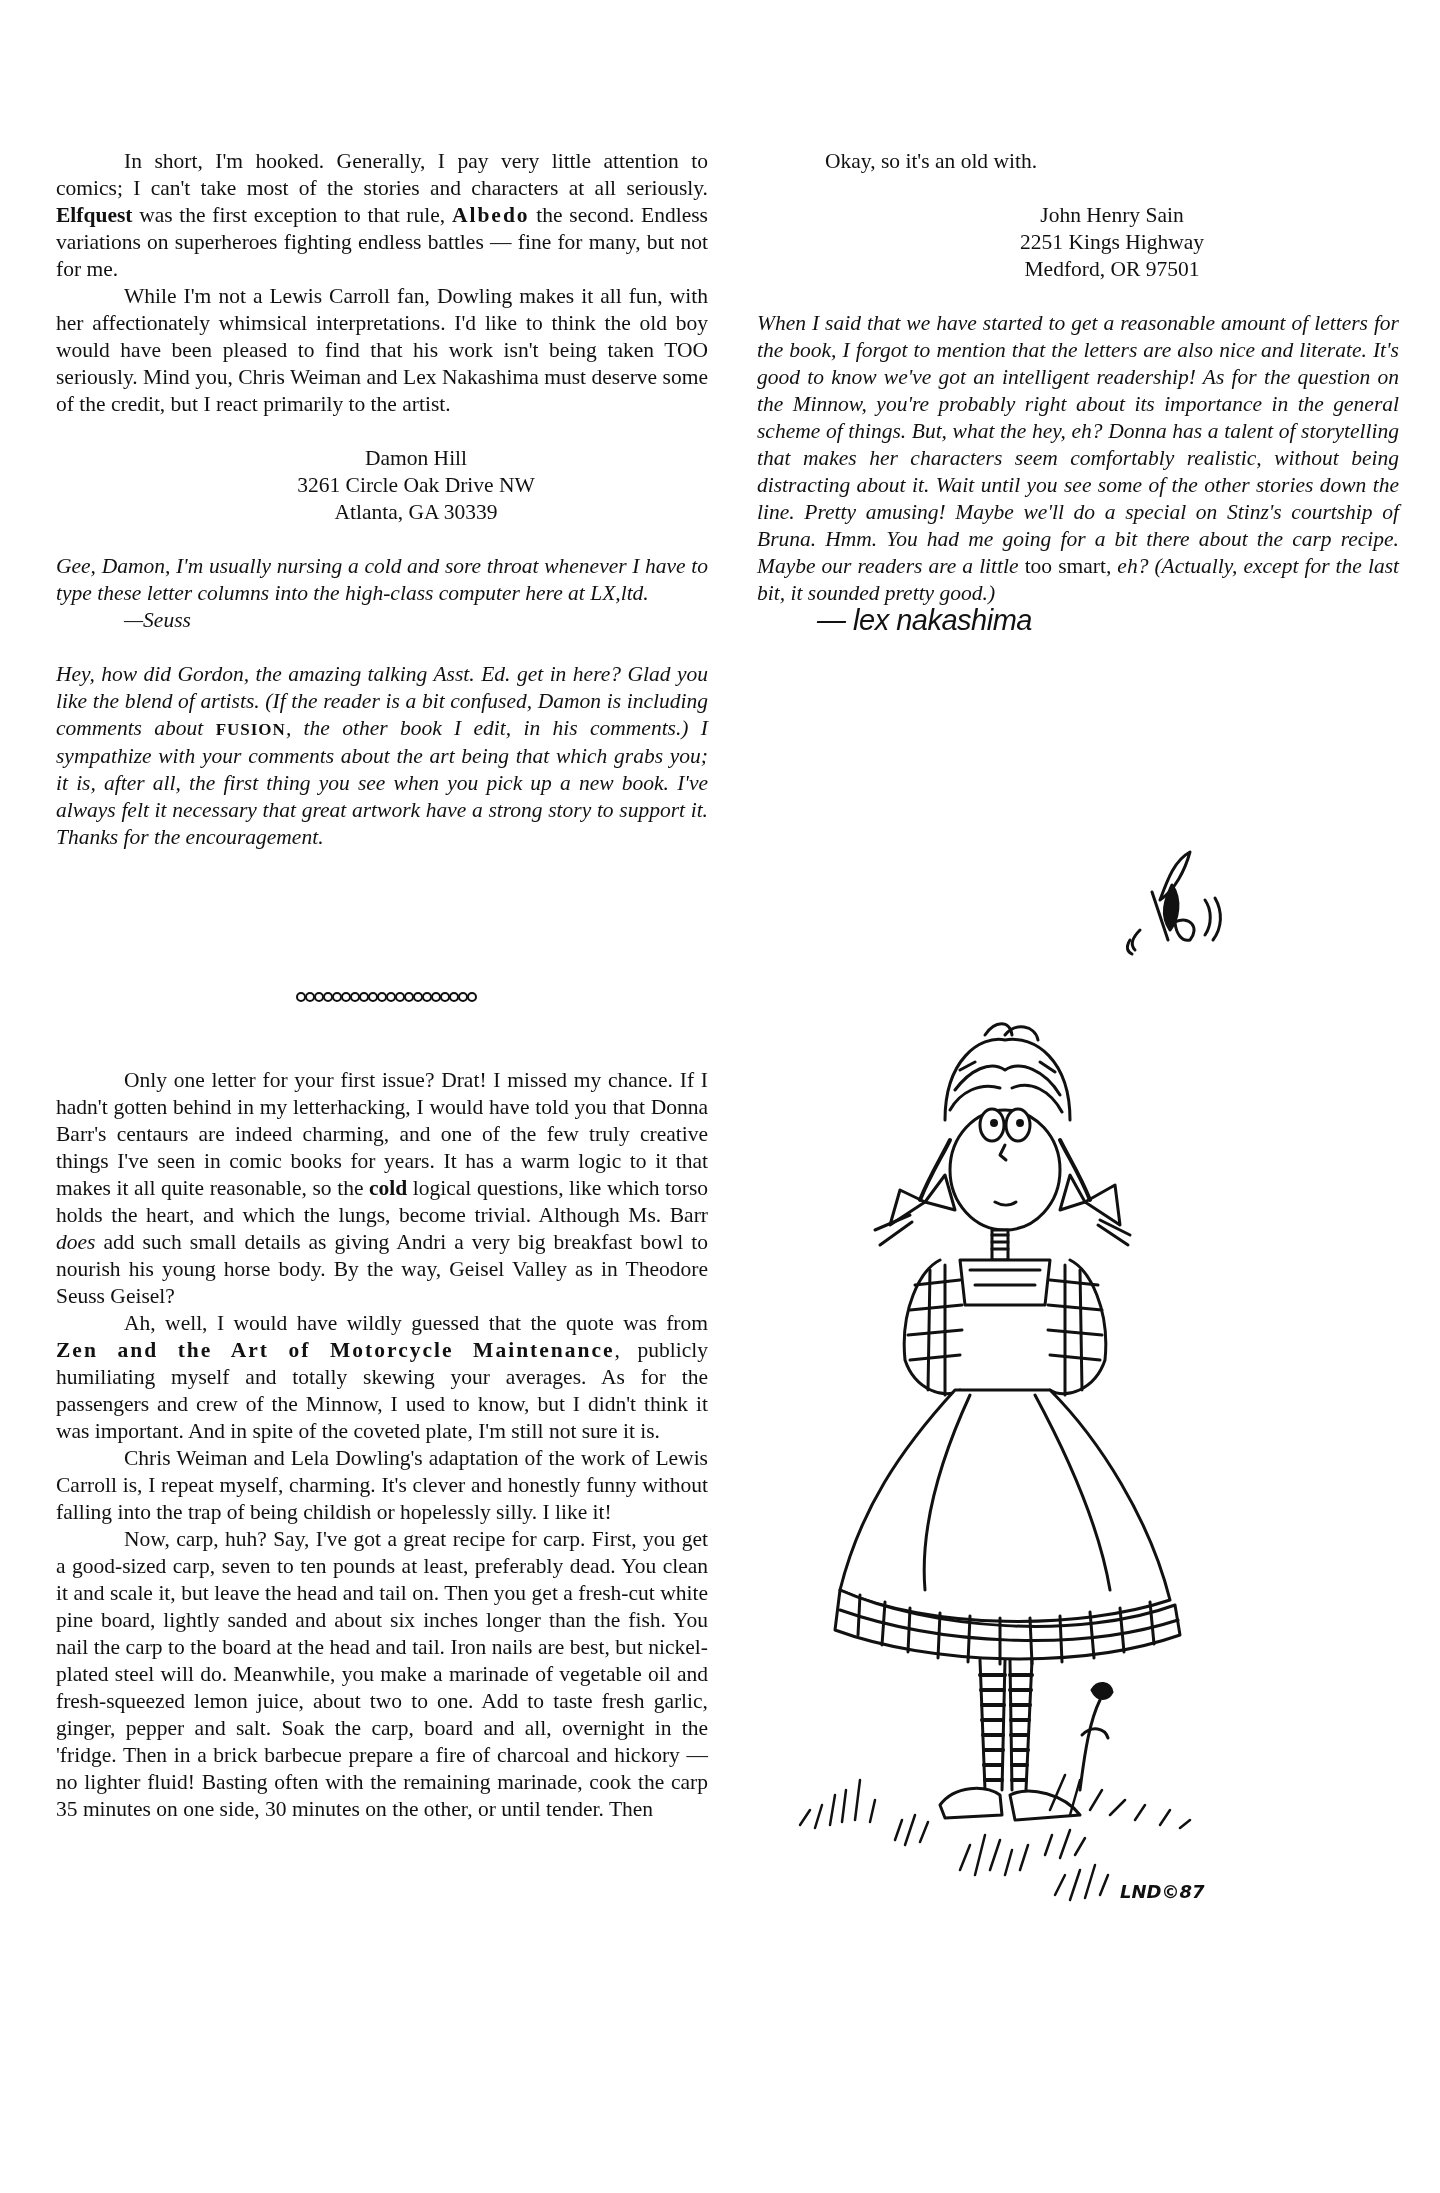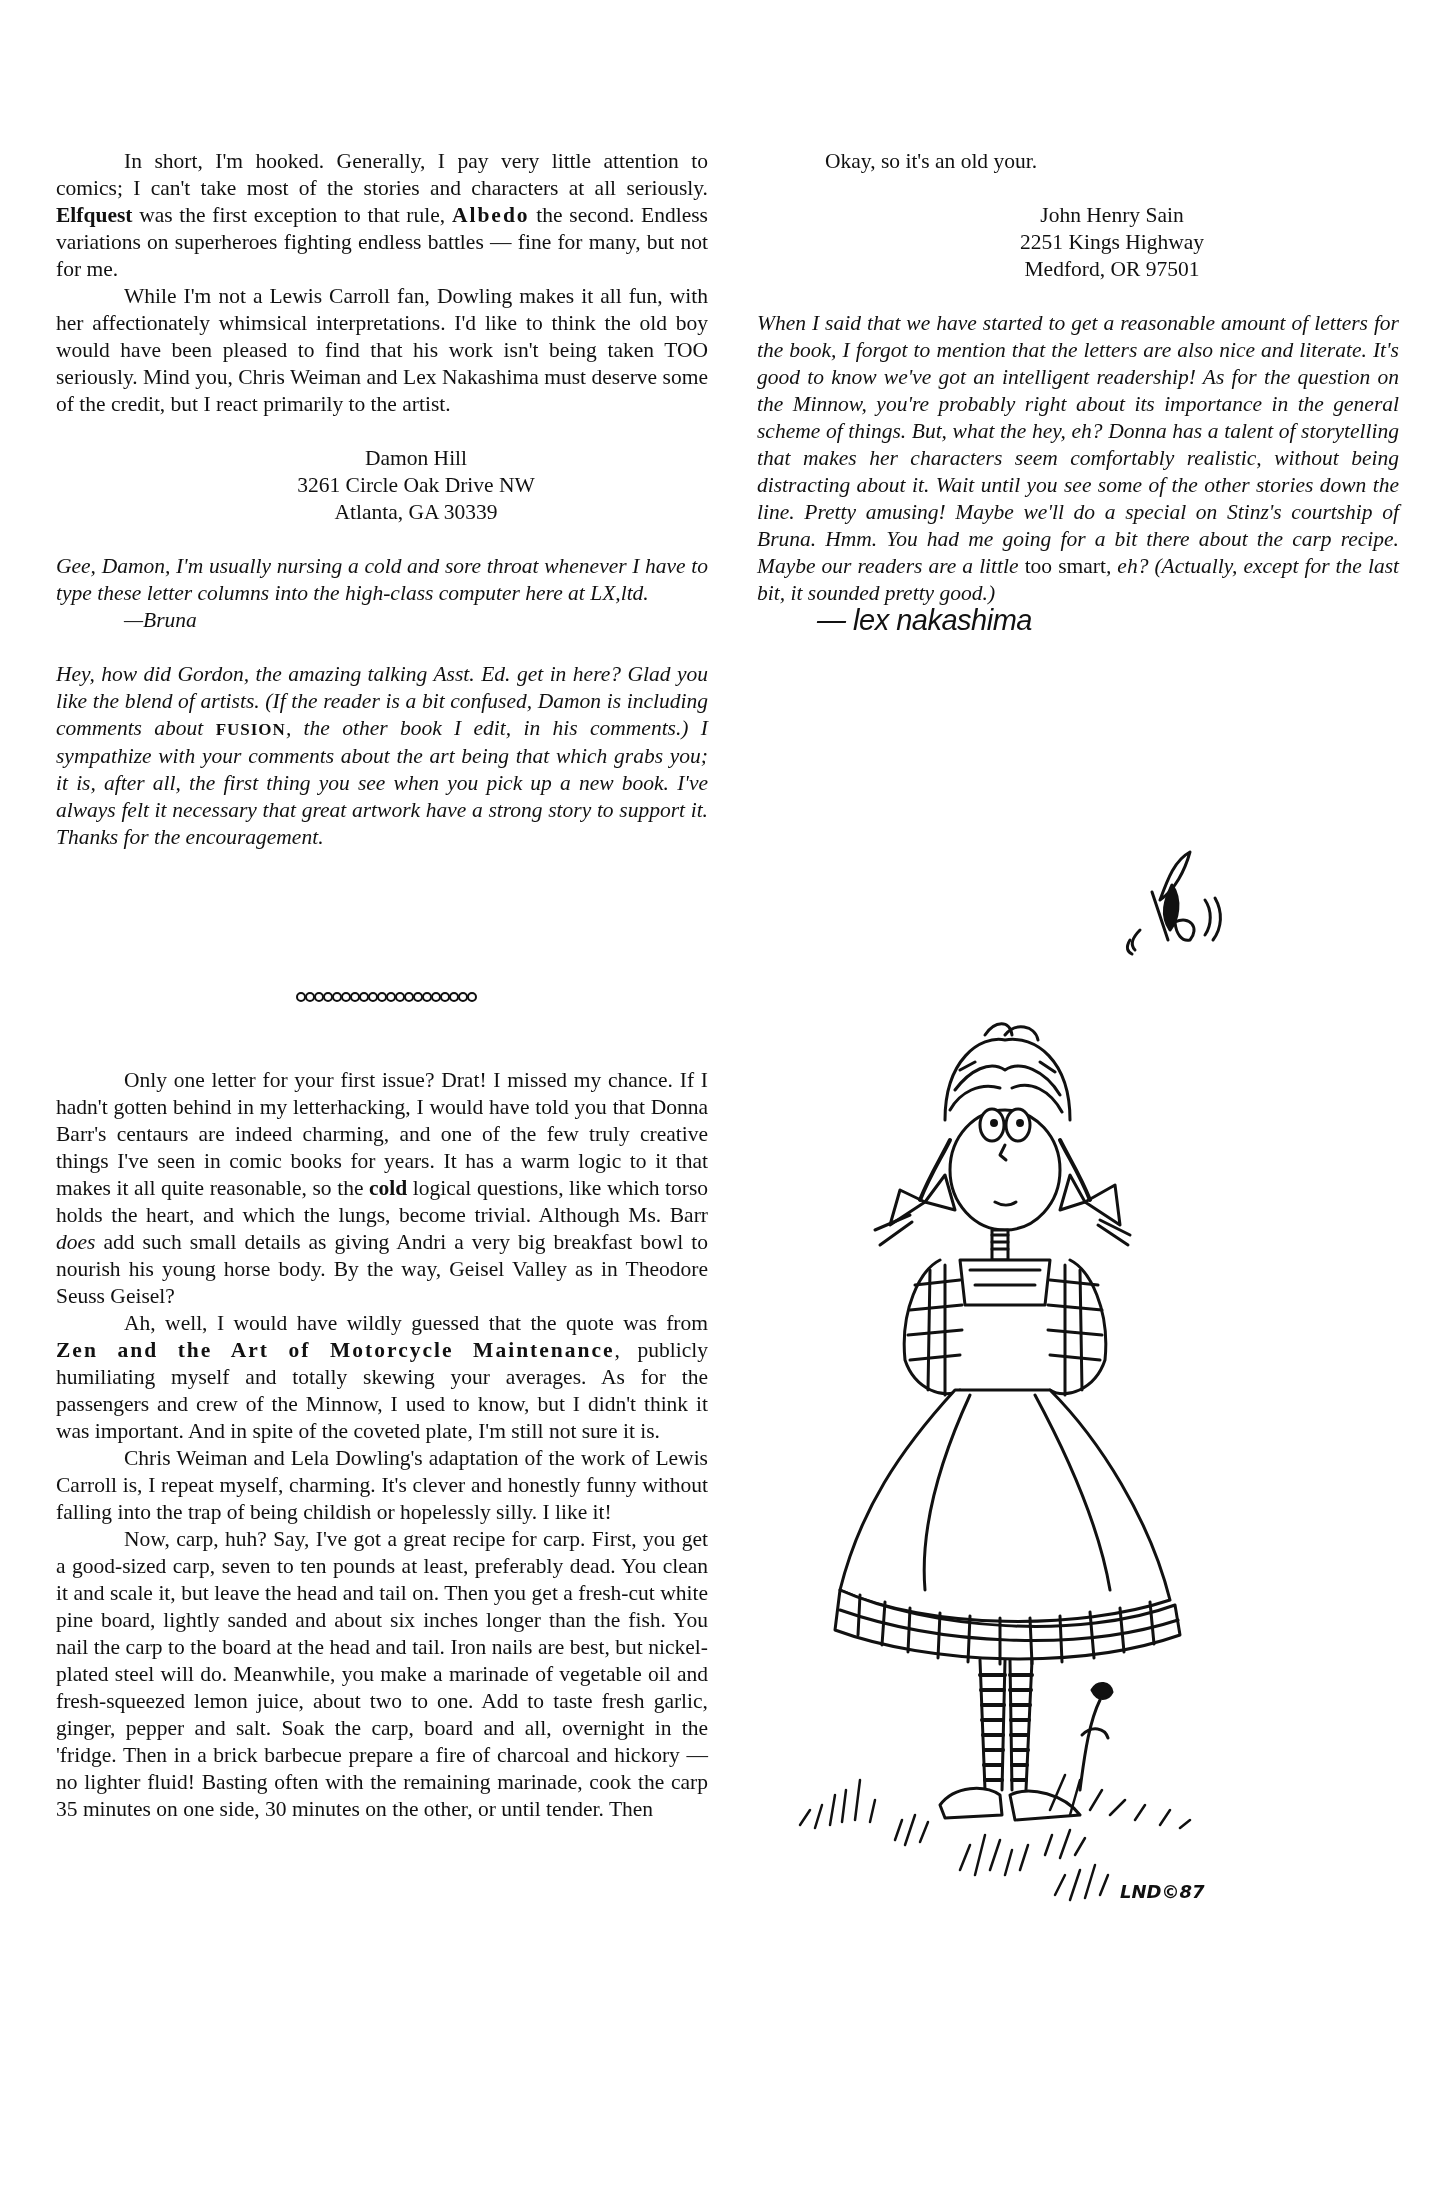--- a/index.html
+++ b/index.html
@@ -74,21 +74,21 @@
 
   <div class="addr">
     <div>Damon Hill</div>
     <div>3261 Circle Oak Drive NW</div>
     <div>Atlanta, GA   30339</div>
   </div>
 
   <div class="gap"></div>
 
   <p class="editor">Gee, Damon, I'm usually nursing a cold and sore throat whenever I have to type these letter columns into the high-class computer here at LX,ltd.</p>
-  <p class="sig">—Bruna</p>
+  <p class="sig">—Seuss</p>
 
   <div class="gap"></div>
 
   <p class="editor"><span>Hey, how did Gordon, the amazing talking Asst. Ed. get in here? Glad you like the blend of artists. (If the reader is a bit confused, Damon is including comments about </span><span class="bfusion">FUSION</span><span>, the other book I edit, in his comments.) I sympathize with your comments about the art being that which grabs you; it is, after all, the first thing you see when you pick up a new book. I've always felt it necessary that great artwork have a strong story to support it. Thanks for the encouragement.</span></p>
 
 </div>
 
 <div class="divider" id="divider">
     <span></span>
     <span></span>
@@ -114,21 +114,21 @@
 
 <div class="col col-left" style="top:1040px;">
   <div class="gap"></div>
   <p class="indent"><span>Only one letter for your first issue? Drat! I missed my chance. If I hadn't gotten behind in my letterhacking, I would have told you that Donna Barr's centaurs are indeed charming, and one of the few truly creative things I've seen in comic books for years. It has a warm logic to it that makes it all quite reasonable, so the </span><span class="b">cold</span><span> logical questions, like which torso holds the heart, and which the lungs, become trivial. Although Ms. Barr </span><em>does</em><span> add such small details as giving Andri a very big breakfast bowl to nourish his young horse body. By the way, Geisel Valley as in Theodore Seuss Geisel?</span></p>
   <p class="indent"><span>Ah, well, I would have wildly guessed that the quote was from </span><span class="bw">Zen and the Art of Motorcycle Maintenance</span><span>, publicly humiliating myself and totally skewing your averages. As for the passengers and crew of the Minnow, I used to know, but I didn't think it was important. And in spite of the coveted plate, I'm still not sure it is.</span></p>
   <p class="indent">Chris Weiman and Lela Dowling's adaptation of the work of Lewis Carroll is, I repeat myself, charming. It's clever and honestly funny without falling into the trap of being childish or hopelessly silly. I like it!</p>
   <p class="indent">Now, carp, huh? Say, I've got a great recipe for carp. First, you get a good-sized carp, seven to ten pounds at least, preferably dead. You clean it and scale it, but leave the head and tail on. Then you get a fresh-cut white pine board, lightly sanded and about six inches longer than the fish. You nail the carp to the board at the head and tail. Iron nails are best, but nickel-plated steel will do. Meanwhile, you make a marinade of vegetable oil and fresh-squeezed lemon juice, about two to one. Add to taste fresh garlic, ginger, pepper and salt. Soak the carp, board and all, overnight in the 'fridge. Then in a brick barbecue prepare a fire of charcoal and hickory — no lighter fluid! Basting often with the remaining marinade, cook the carp 35 minutes on one side, 30 minutes on the other, or until tender. Then</p>
 </div>
 
 <div class="col col-right">
-  <p class="indent">Okay, so it's an old your.</p>
+  <p class="indent">Okay, so it's an old with.</p>
   <div class="gap"></div>
   <div class="addr">
     <div>John Henry Sain</div>
     <div>2251 Kings Highway</div>
     <div>Medford, OR   97501</div>
   </div>
   <div class="gap"></div>
   <p class="editor"><span>When I said that we have started to get a reasonable amount of letters for the book, I forgot to mention that  the letters are also nice and literate. It's good to know we've got an intelligent readership! As for the question on the Minnow, you're probably right about its importance in the general scheme of things. But, what the hey, eh?  Donna has a talent of storytelling that makes her characters seem comfortably realistic, without being distracting about it. Wait until you see some of the other stories down the line. Pretty amusing! Maybe we'll do a special on Stinz's courtship of Bruna. Hmm. You had me going for a bit there about the carp recipe. Maybe our readers are a little </span><span class="up">too smart</span><span>, eh? (Actually, except for the last bit, it sounded pretty good.)</span></p>
   <p class="lex">— lex nakashima</p>
 </div>

